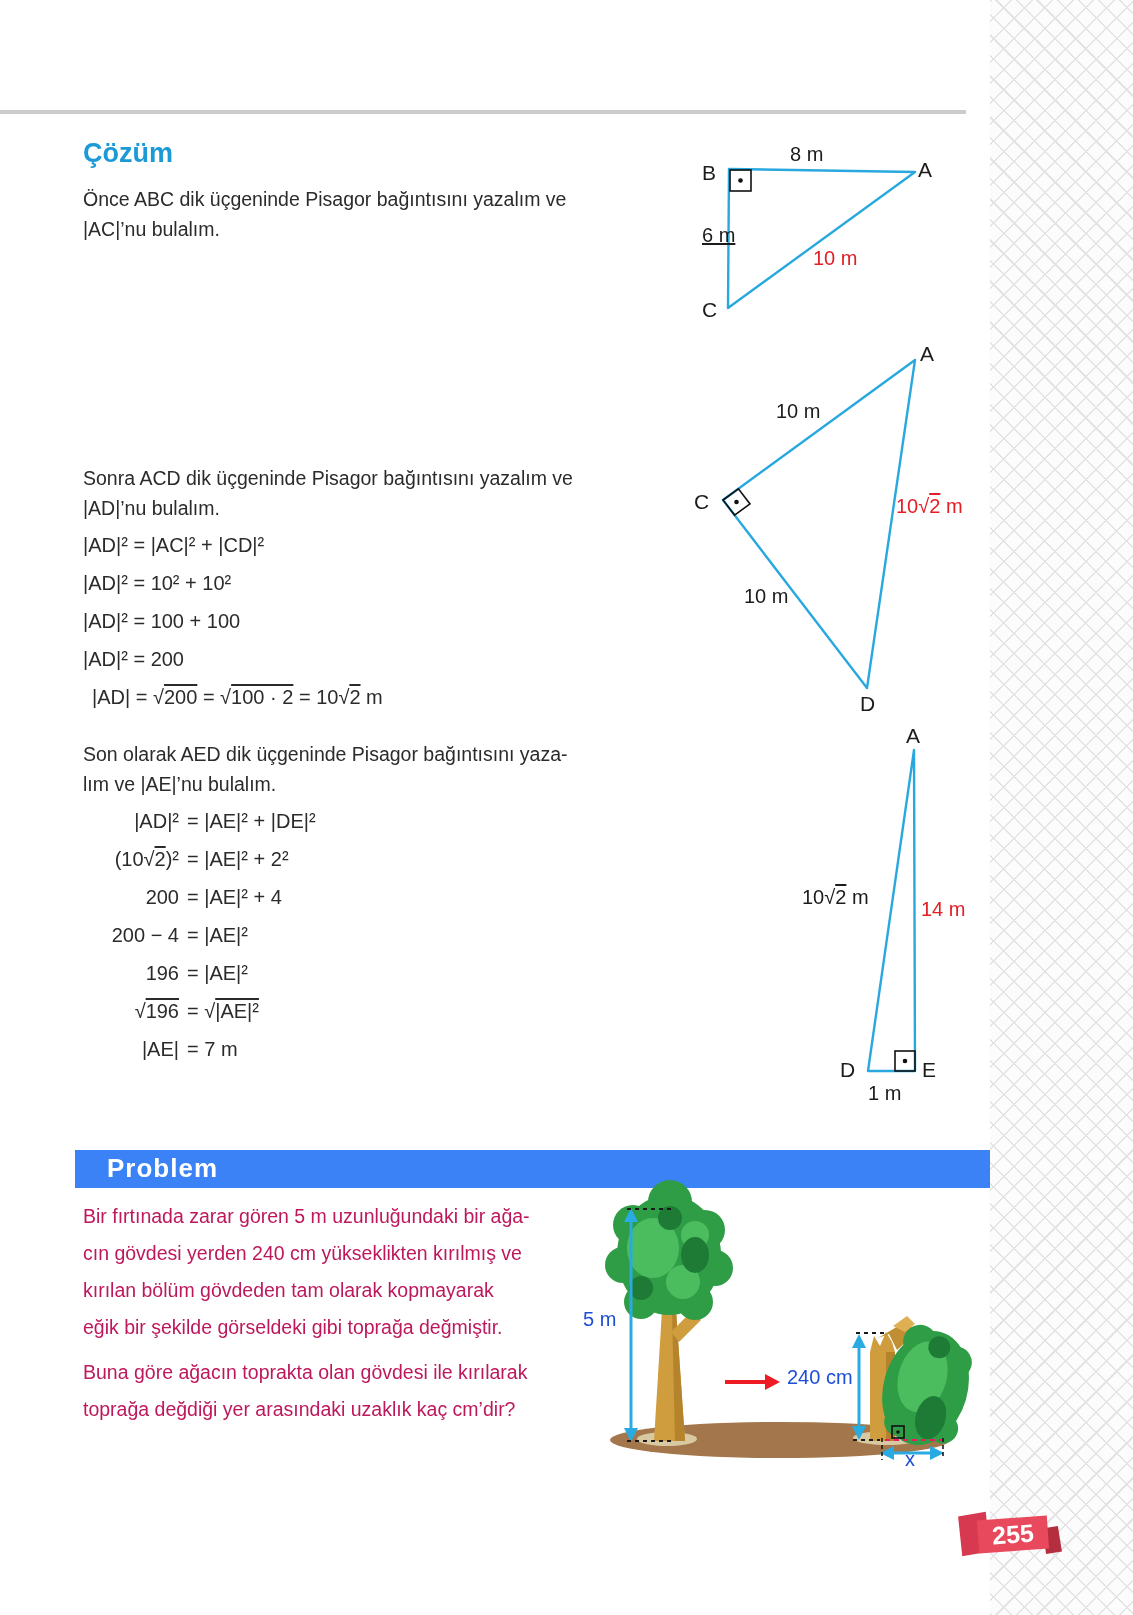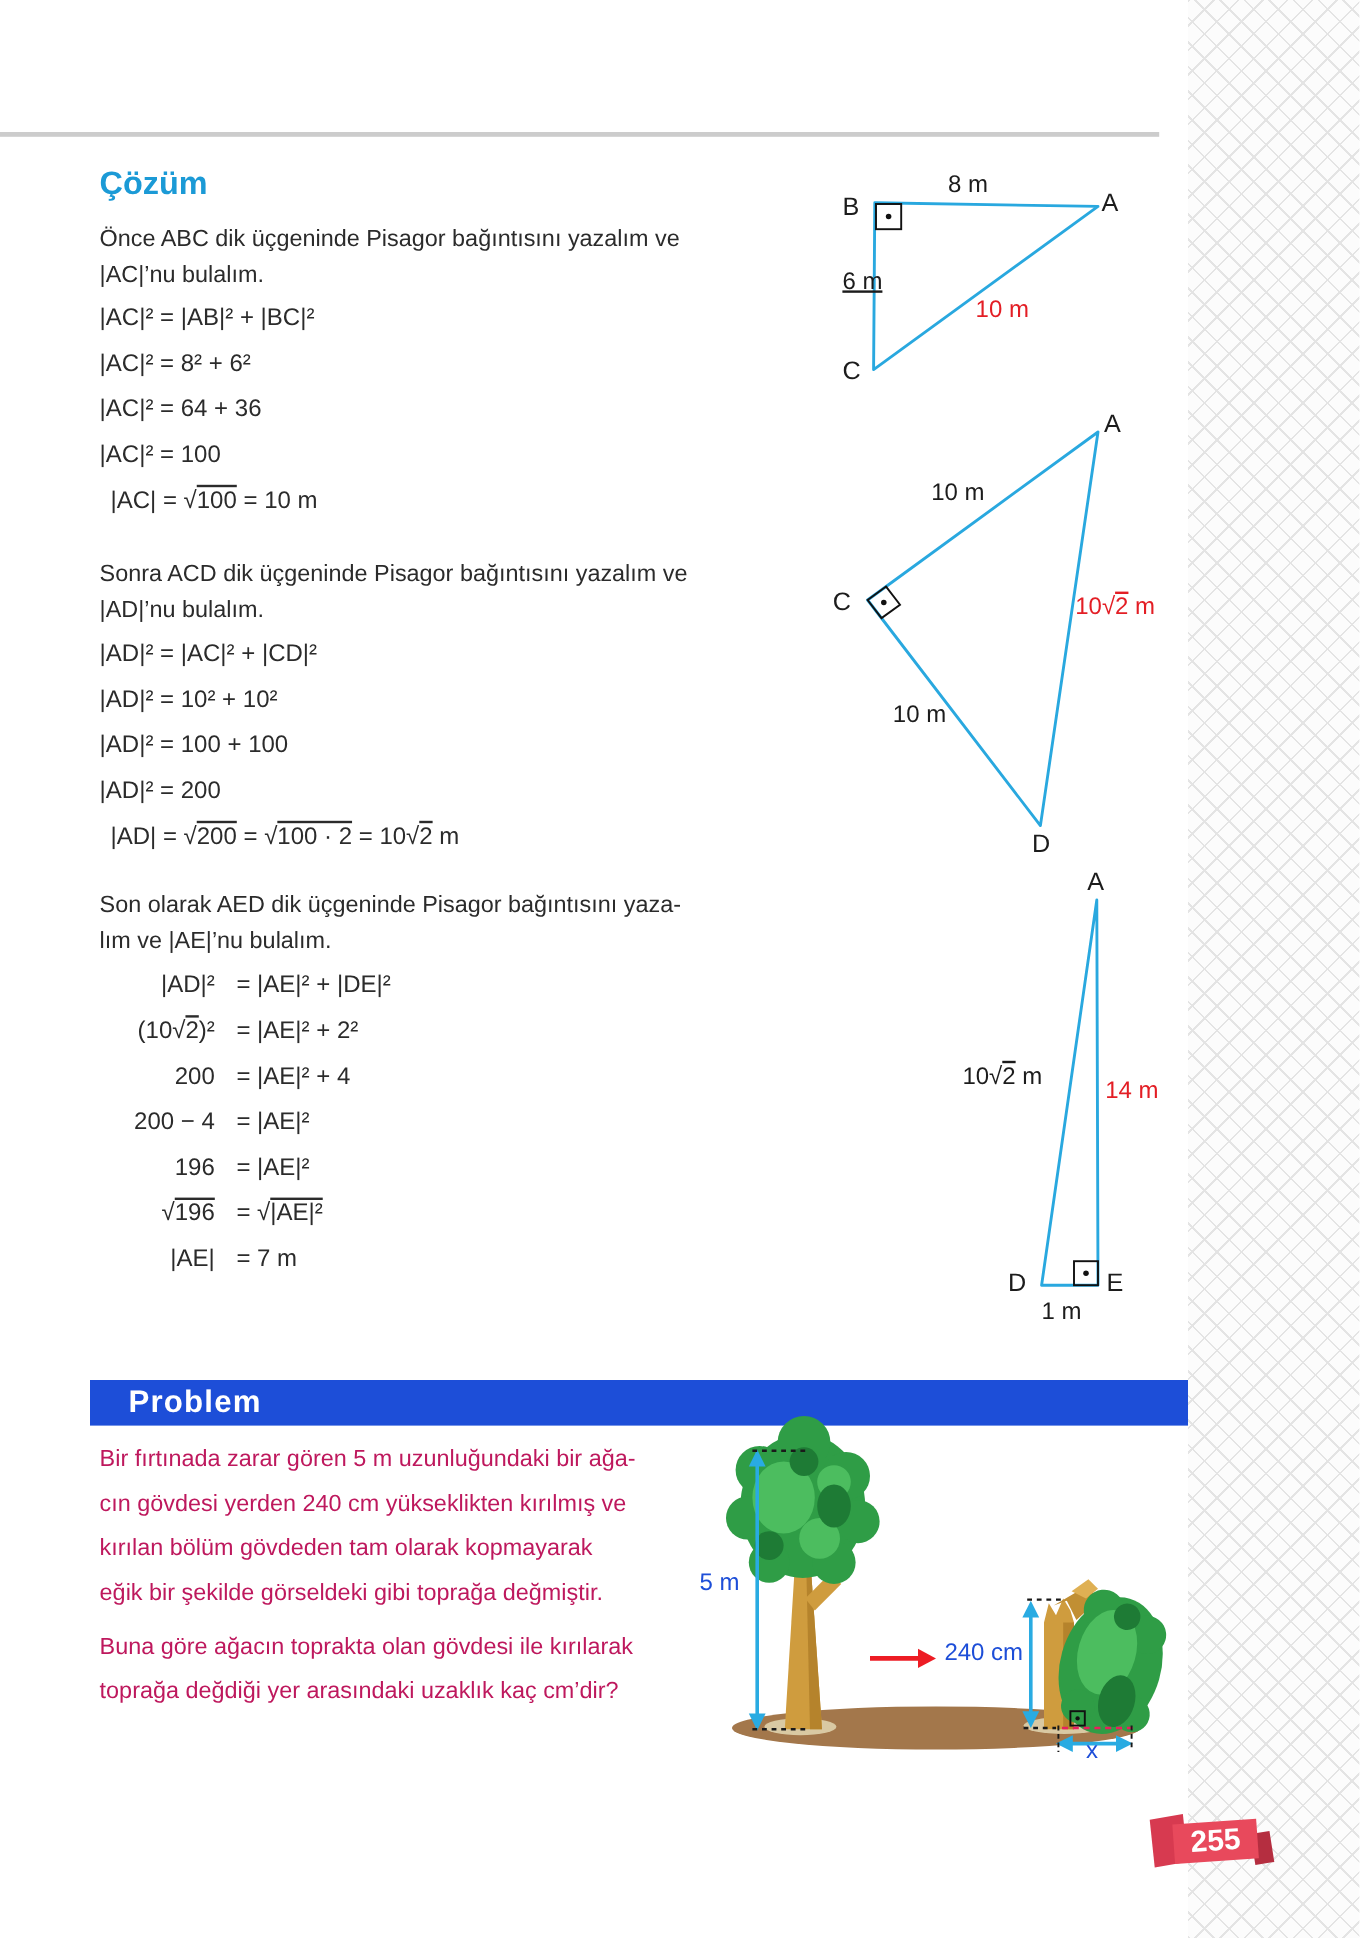--- a/index.html
+++ b/index.html
@@ -10,34 +10,34 @@
     background:
       repeating-linear-gradient(45deg,#e4e4e4 0 1.5px,transparent 1.5px 14.5px),
       repeating-linear-gradient(135deg,#e4e4e4 0 1.5px,transparent 1.5px 14.5px),
       #fcfcfc;}
   .top-rule{position:absolute;left:0;top:110px;width:966px;height:4px;background:#cccccc;}
   .heading-blue{position:absolute;left:83px;top:138px;font-size:27px;font-weight:bold;color:#1b9ad6;}
   .para{position:absolute;left:83px;font-size:19.5px;line-height:30px;white-space:pre-line;color:#2b2b2b;}
   #sol-p1{top:184px;} #sol-p2{top:463px;} #sol-p3{top:739px;}
   .eqblock{position:absolute;left:83px;font-size:20px;line-height:38px;color:#2b2b2b;}
   #eq-block-1{top:246px;} #eq-block-2{top:526px;}
-  #eq-block-3{top:802px;display:grid;grid-template-columns:96px auto;column-gap:18px;}
+  #eq-block-3{top:802px;display:grid;grid-template-columns:96px auto;column-gap:8px;}
   #eq-block-3 .lhs{text-align:right;}
   .eq-indent{padding-left:9px;}
   .ov{text-decoration:overline;}
   
   .diag{position:absolute;}
   #diag1{left:650px;top:130px;width:320px;height:210px;}
   #diag2{left:650px;top:330px;width:320px;height:400px;}
   #diag3{left:770px;top:700px;width:210px;height:412px;}
   .dlabel{position:absolute;font-size:21px;color:#1c1c1c;white-space:nowrap;}
   .slabel{position:absolute;font-size:20px;color:#1c1c1c;white-space:nowrap;}
   .red{color:#e31e25;}
   
-  .banner{position:absolute;left:75px;top:1150px;width:915px;height:38px;background:#1d4ed8;
+  .banner{position:absolute;left:75px;top:1150px;width:915px;height:38px;background:#3b82f6;
           color:#ffffff;font-size:26px;font-weight:bold;line-height:37px;box-sizing:border-box;
           padding-left:32px;letter-spacing:1px;}
   .prob-para{position:absolute;left:83px;font-size:19.5px;line-height:37px;white-space:pre-line;color:#be185d;}
   #prob-p1{top:1198px;} #prob-p2{top:1354px;}
   
   #tree-fig{left:575px;top:1160px;width:400px;height:320px;}
   .flabel{position:absolute;font-size:20px;color:#1d4ed8;white-space:nowrap;text-align:center;}
   
   .ribbon{position:absolute;left:958px;top:1510px;width:112px;height:52px;}
   .ribbon-left{position:absolute;left:2px;top:4px;width:28px;height:40px;background:#d73a50;
@@ -57,27 +57,20 @@
   <div class="top-rule"></div>
 
   <div class="heading-blue">Çözüm</div>
   <div class="para" id="sol-p1">Önce ABC dik üçgeninde Pisagor bağıntısını yazalım ve
 |AC|’nu bulalım.</div>
   <div class="para" id="sol-p2">Sonra ACD dik üçgeninde Pisagor bağıntısını yazalım ve
 |AD|’nu bulalım.</div>
   <div class="para" id="sol-p3">Son olarak AED dik üçgeninde Pisagor bağıntısını yaza-
 lım ve |AE|’nu bulalım.</div>
 
-  <div class="eqblock" id="eq-block-1">
-    <div>|AC|² = |AB|² + |BC|²</div>
-    <div>|AC|² = 8² + 6²</div>
-    <div>|AC|² = 64 + 36</div>
-    <div>|AC|² = 100</div>
-    <div class="eq-indent">|AC| = √<span class="ov">100</span> = 10 m</div>
-  </div>
 
   <div class="eqblock" id="eq-block-2">
     <div>|AD|² = |AC|² + |CD|²</div>
     <div>|AD|² = 10² + 10²</div>
     <div>|AD|² = 100 + 100</div>
     <div>|AD|² = 200</div>
     <div class="eq-indent">|AD| = √<span class="ov">200</span> = √<span class="ov">100 · 2</span> = 10√<span class="ov">2</span> m</div>
   </div>
 
   <div class="eqblock" id="eq-block-3">

